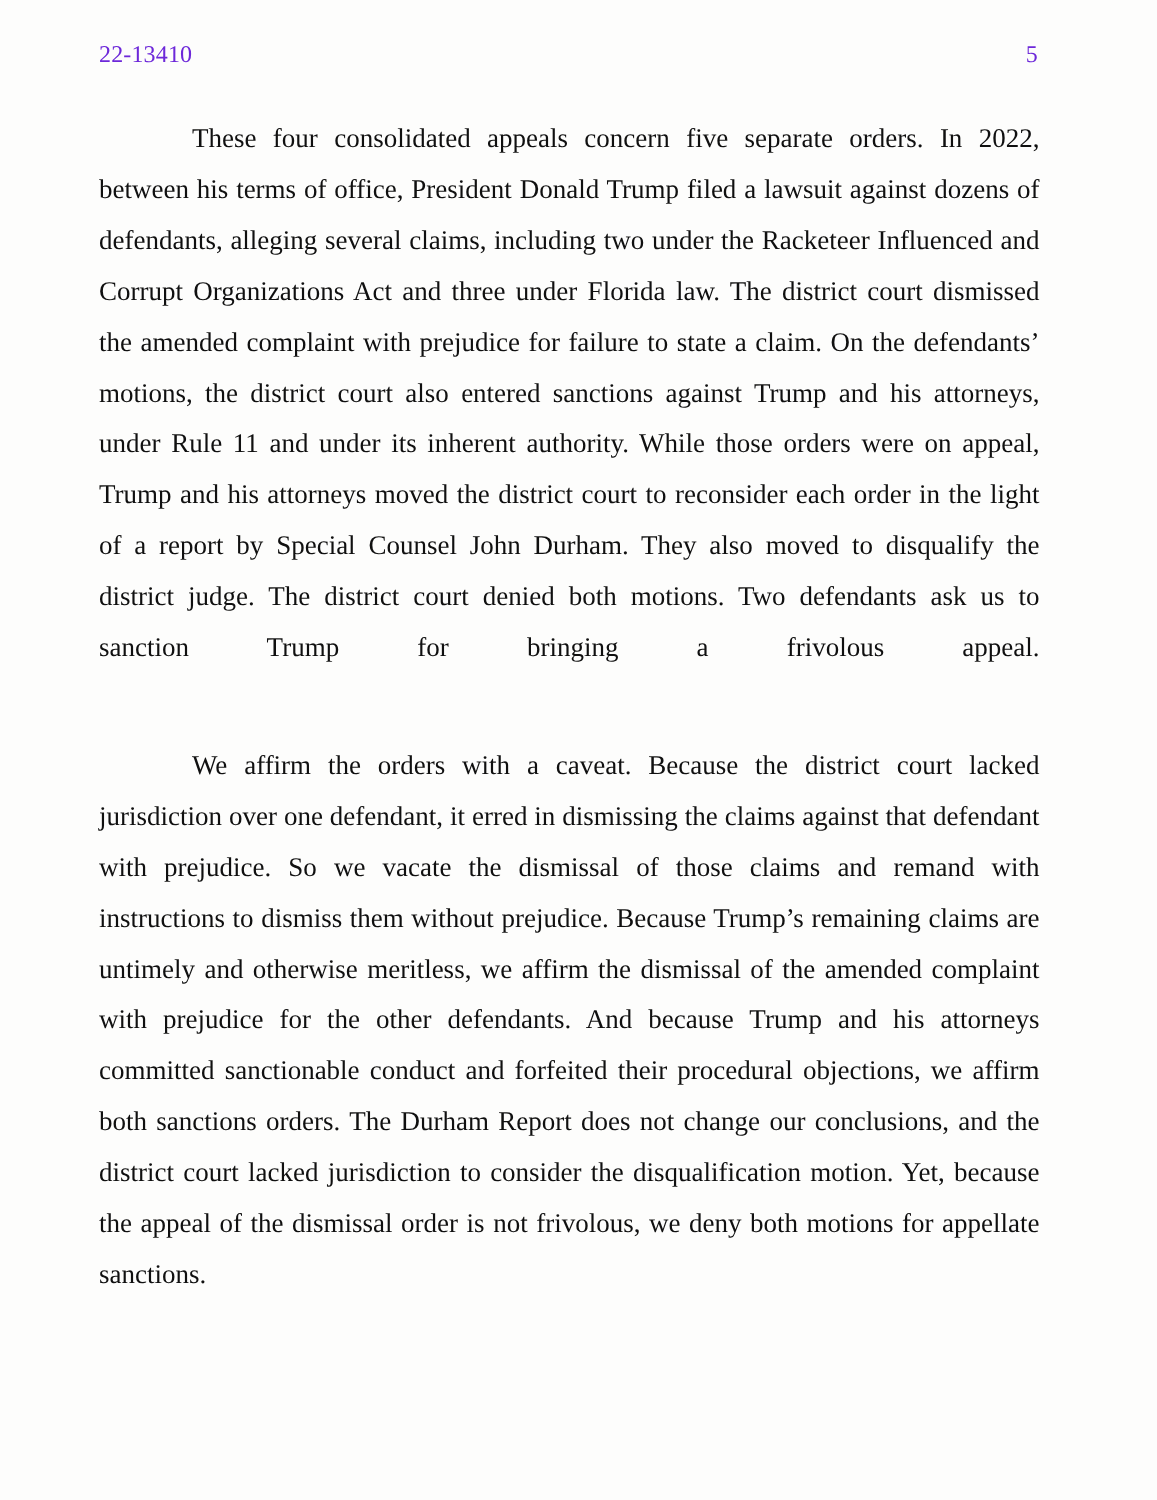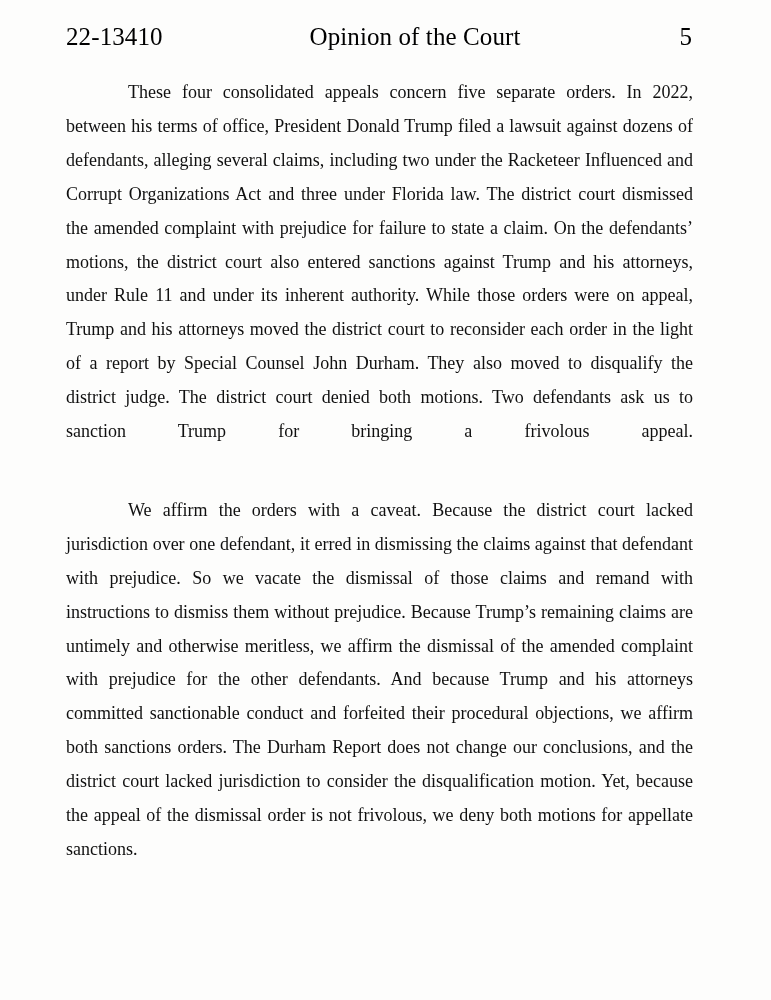--- a/index.html
+++ b/index.html
@@ -29,24 +29,24 @@
   
   .page-header {
     position: absolute;
     left: 66px;
     top: 22px;
     width: 626px;
     height: 30px;
     display: flex;
     align-items: baseline;
     justify-content: space-between;
-    font-size: 25px;
+    font-size: 16px;
     line-height: 30px;
     letter-spacing: 0.1px;
-    color: #000000;
+    color: #6d28d9;
   }
   .hdr-docket {
     flex: 0 0 auto;
     white-space: nowrap;
   }
   .hdr-title {
     flex: 1 1 auto;
     text-align: center;
     white-space: nowrap;
     transform: translateX(-6px);
@@ -88,21 +88,20 @@
     width: 100%;
   }
 </style>
 </head>
 <body>
 
 <div class="page">
 
   <div class="page-header">
     <span class="hdr-docket">22-13410</span>
-    <span class="hdr-title">Opinion of the Court</span>
     <span class="hdr-pageno">5</span>
   </div>
 
   <div class="body-column">
     <p class="body-par">These four consolidated appeals concern five separate orders. In 2022, between his terms of office, President Donald Trump filed a lawsuit against dozens of defendants, alleging several claims, including two under the Racketeer Influenced and Corrupt Organizations Act and three under Florida law. The district court dismissed the amended complaint with prejudice for failure to state a claim. On the defendants’ motions, the district court also entered sanctions against Trump and his attorneys, under Rule 11 and under its inherent authority. While those orders were on appeal, Trump and his attorneys moved the district court to reconsider each order in the light of a report by Special Counsel John Durham. They also moved to disqualify the district judge. The district court denied both motions. Two defendants ask us to sanction Trump for bringing a frivolous appeal.</p>
     <p class="body-par">We affirm the orders with a caveat. Because the district court lacked jurisdiction over one defendant, it erred in dismissing the claims against that defendant with prejudice. So we vacate the dismissal of those claims and remand with instructions to dismiss them without prejudice. Because Trump’s remaining claims are untimely and otherwise meritless, we affirm the dismissal of the amended complaint with prejudice for the other defendants. And because Trump and his attorneys committed sanctionable conduct and forfeited their procedural objections, we affirm both sanctions orders. The Durham Report does not change our conclusions, and the district court lacked jurisdiction to consider the disqualification motion. Yet, because the appeal of the dismissal order is not frivolous, we deny both motions for appellate sanctions.</p>
   </div>
 
 </div>
 

